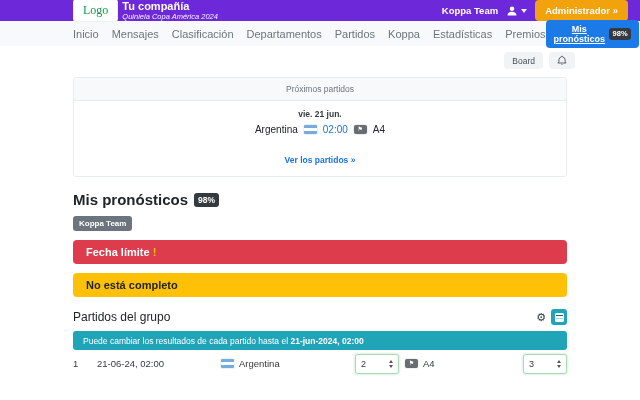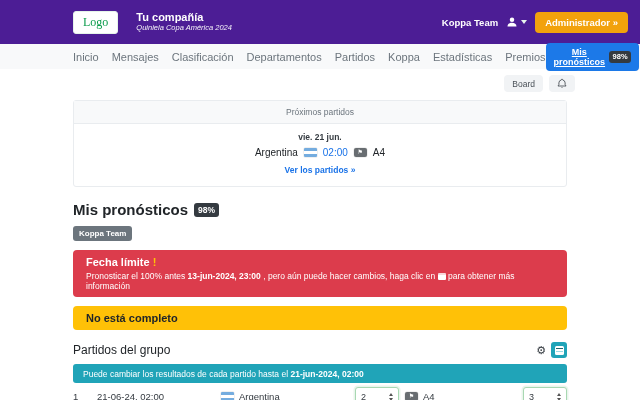--- a/index.html
+++ b/index.html
@@ -1,23 +1,23 @@
 <!DOCTYPE html>
 <html><head>
 <meta charset="utf-8">
 <style>
   * { box-sizing: border-box; margin: 0; padding: 0; }
   html,body { width:640px; height:400px; overflow:hidden; background:#fff;
     font-family:"Liberation Sans", sans-serif; color:#212529; }
 
   
-  .topbar { height:44px; background:#4c1d95; display:flex; align-items:center; padding:0 12px 0 73px; }
+  .topbar { height:21px; background:#6d28d9; display:flex; align-items:center; padding:0 12px 0 73px; }
   .logo-box { background:#fff; border:1px solid #e6f4ea; border-radius:3px; padding:3px 9px;
     font-family:"Liberation Serif", serif; color:#0a9b4b; font-size:12px; }
-  .topbar-titles { margin-left:18px; color:#fff; line-height:1.15; }
+  .topbar-titles { margin-left:4px; color:#fff; line-height:1.15; }
   .company { font-size:11px; font-weight:bold; }
   .subtitle { font-size:7.5px; font-style:italic; opacity:.95; }
   .topbar-right { margin-left:auto; display:flex; align-items:center; gap:8px; }
   .user-name { color:#fff; font-size:9.5px; font-weight:bold; }
   .user-icon { display:flex; align-items:center; gap:3px; cursor:pointer; }
   .caret { width:0; height:0; border-left:3px solid transparent; border-right:3px solid transparent; border-top:4px solid #e8f5ee; }
   .admin-btn { background:#f2a20c; color:#fff; font-size:9.5px; font-weight:bold; border:none;
     border-radius:4px; padding:5px 10px; cursor:pointer; }
 
   
@@ -37,21 +37,21 @@
   .container { width:494px; margin:0 auto; }
 
   
   .card { border:1px solid #e9ecef; border-radius:3px; margin-top:8px; }
   .card-header { background:#f8f9fa; border-bottom:1px solid #e9ecef; text-align:center;
     font-size:8.5px; color:#6c757d; padding:6px 0; }
   .card-body { padding:8px 0 9px; text-align:center; }
   .match-date { font-size:8.5px; font-weight:bold; color:#343a40; }
   .match-line { display:flex; justify-content:center; align-items:center; gap:6px; margin-top:5px; font-size:10px; }
   .time-link { color:#1a73e8; text-decoration:none; cursor:pointer; }
-  .see-all { display:inline-block; margin-top:7px; font-size:8.5px; font-weight:bold; color:#1a73e8; text-decoration:none; cursor:pointer; }
+  .see-all { display:inline-block; margin-top:20px; font-size:8.5px; font-weight:bold; color:#1a73e8; text-decoration:none; cursor:pointer; }
 
   
   .flag { width:13px; height:9px; display:inline-block; border-radius:1px; box-shadow:0 0 0 .5px rgba(0,0,0,.12); flex:none; }
   .flag-argentina { background:linear-gradient(180deg,#74acdf 33%,#fff 33%,#fff 66%,#74acdf 66%); }
   .flag-placeholder { background:#686d71; border-radius:2px; color:#fff; font-size:6px; line-height:9px; text-align:center; }
 
   
   .h-main { display:flex; align-items:center; gap:6px; margin-top:14px; }
   .h-main h2 { font-size:15px; font-weight:bold; color:#212529; }
   .badge-dark.big { font-size:8.5px; padding:2px 4px; }
@@ -170,21 +170,20 @@
   
   <div class="h-main">
     <h2>Mis pronósticos</h2>
     <span class="badge-dark big">98%</span>
   </div>
   <span class="badge-team">Koppa Team</span>
 
   
   <div class="alert alert-red">
     <div class="alert-title"><span>Fecha límite </span><span class="excl">!</span></div>
-    <div class="alert-body"><span>Pronosticar el 100% antes </span><b>13-jun-2024, 23:00</b><span> , pero aún puede hacer cambios, haga clic en </span><span class="cal-inline"></span><span> para obtener más información</span></div>
   </div>
 
   
   <div class="alert alert-yellow">
     <div class="alert-title">No está completo</div>
   </div>
 
   
   <div class="group-head">
     <h3>Partidos del grupo</h3>

